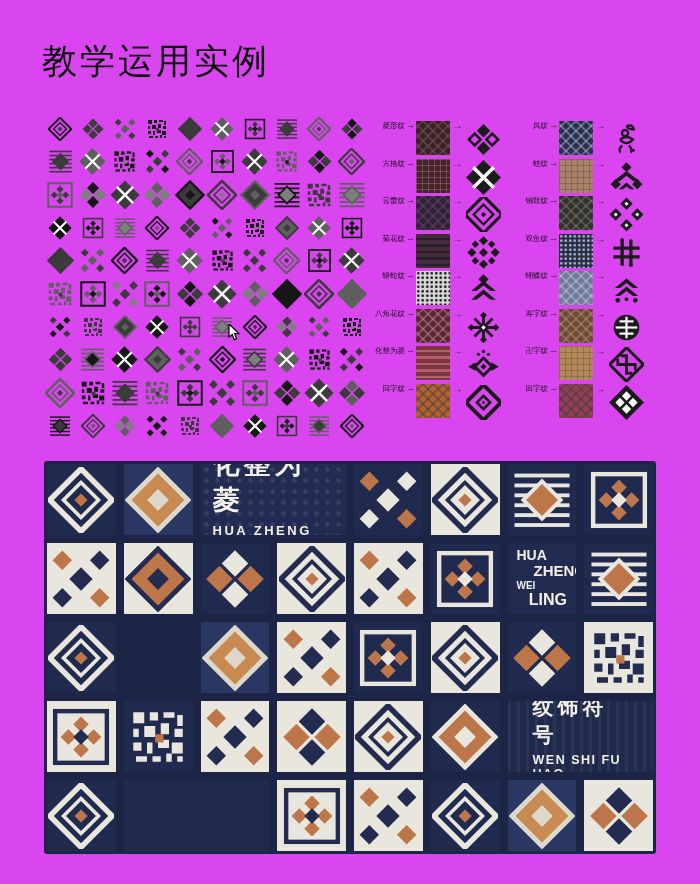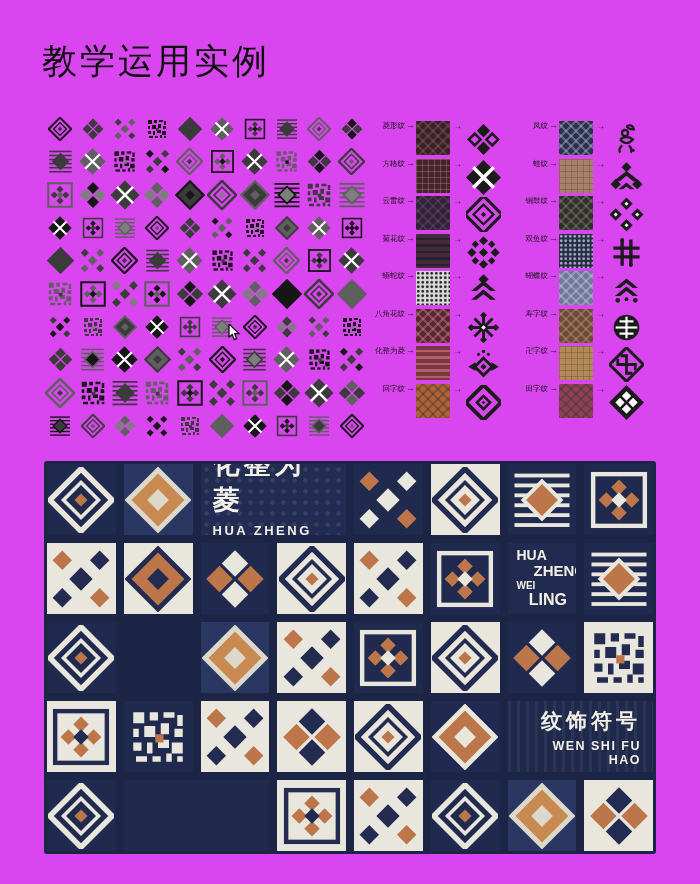--- a/index.html
+++ b/index.html
@@ -37,22 +37,22 @@
   .pt-stack{grid-column:7;grid-row:2;background:#212b50;padding:6px 9px;line-height:1.12;}
   .pt-stack .w1{font-size:14px;font-weight:bold;}
   .pt-stack .w2{font-size:15px;font-weight:bold;margin-left:17px;}
   .pt-stack .w3{font-size:10px;font-weight:bold;}
   .pt-stack .w4{font-size:16px;font-weight:bold;margin-left:12px;text-align:center;}
   .pt-ling{grid-column:2;grid-row:3;background:#202a4d;padding:5px 7px;}
   .pt-ling .tiny{font-size:4.5px;letter-spacing:0.6px;color:#c9cedd;margin-bottom:2px;white-space:nowrap;}
   .pt-ling .row{display:flex;align-items:center;gap:2px;}
   .ling-vert{width:9px;word-break:break-all;line-height:1.15;font-size:8px;font-weight:bold;color:#f3f0e8;}
   .ling-big{font-size:35px;font-weight:bold;color:#f3f0e8;line-height:1;}
-  .pt-wsfh{grid-column:7/9;grid-row:4;background:#1f294c;padding:6px 12px;
-        background-image:repeating-linear-gradient(90deg,rgba(255,255,255,0.05) 0 3px,transparent 3px 9px);text-align:right;}
+  .pt-wsfh{grid-column:7/9;grid-row:4;background:#1f294c;padding:6px 25px;
+        background-image:repeating-linear-gradient(90deg,rgba(255,255,255,0.05) 0 3px,transparent 3px 9px);}
   .pt-wsfh .cn{font-size:21px;font-weight:bold;letter-spacing:4px;}
   .pt-wsfh .py{font-size:12.5px;font-weight:bold;letter-spacing:1.5px;margin-top:4px;}
   .pt-zjws{grid-column:2/4;grid-row:5;background:#202a4d;padding:6px 12px;}
   .pt-zjws .cn{font-size:19px;font-weight:bold;letter-spacing:3px;}
   .pt-zjws .py{font-size:13px;font-weight:bold;letter-spacing:1px;margin-top:4px;}
 </style>
 </head>
 <body>
 
 <div class="page">

